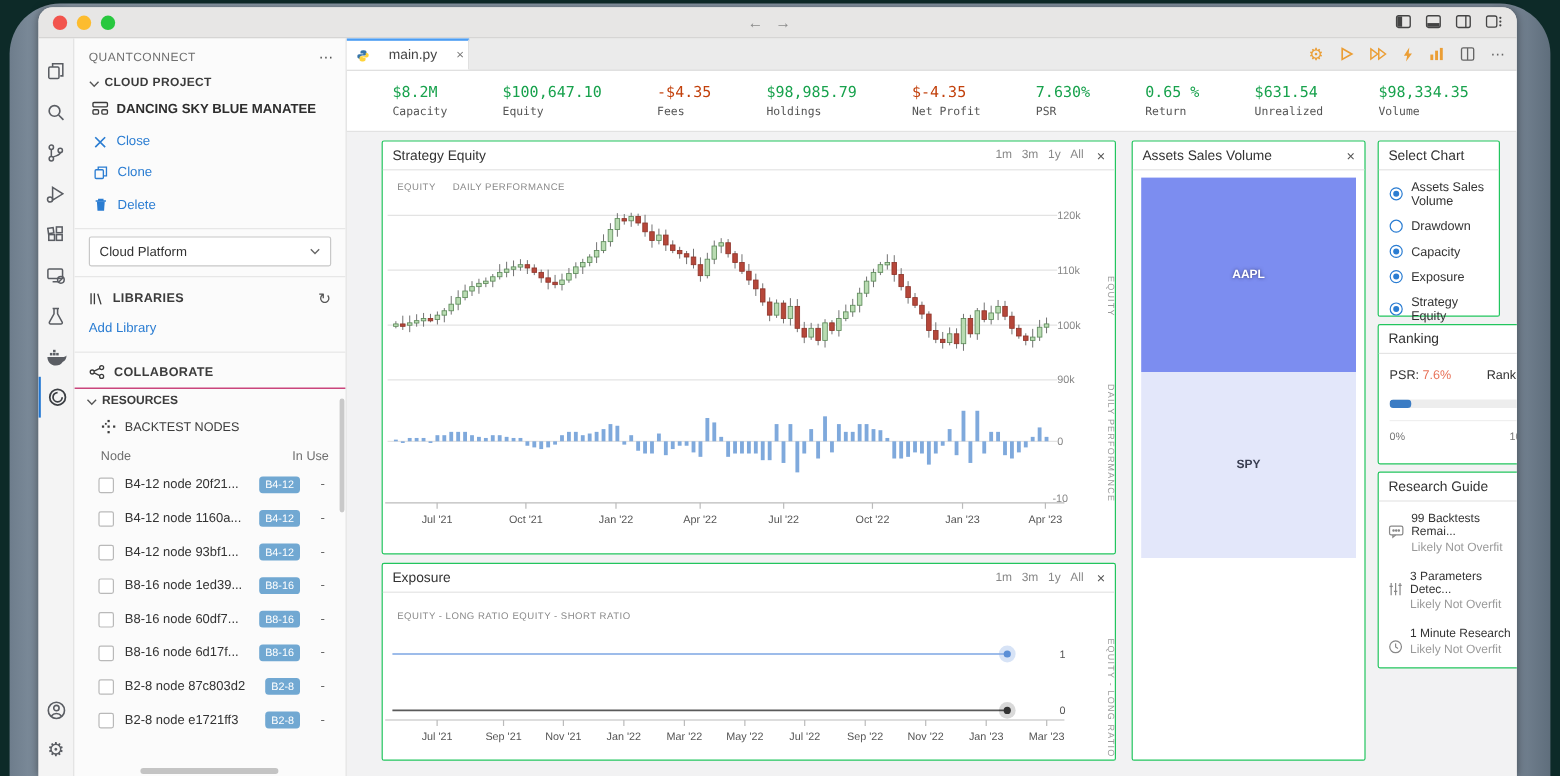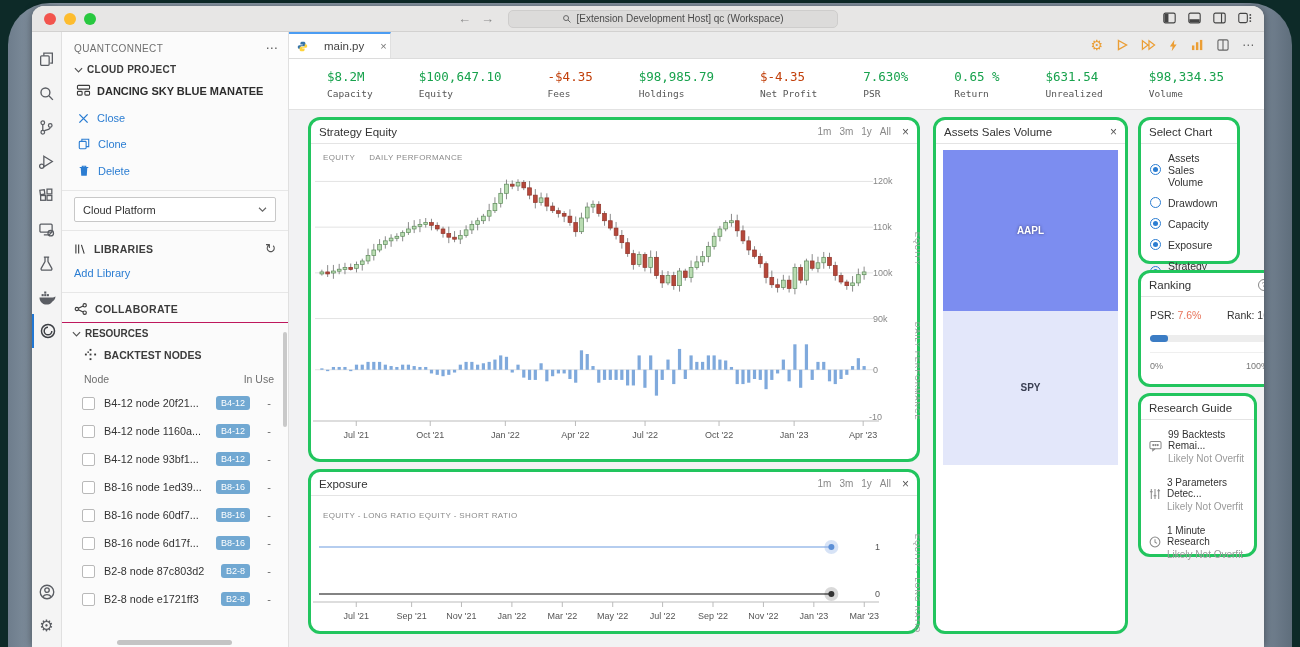--- a/index.html
+++ b/index.html
@@ -37,21 +37,21 @@
   .sb-project { display:flex; align-items:center; gap:6px; font-weight:bold; font-size:11px; color:#2d2d2d; padding:6px 12px 8px 14px; }
   .sb-link { display:flex; align-items:center; gap:8px; color:#2b7dd2; padding:7px 12px 7px 16px; cursor:pointer; }
   .sb-div { border-top:1px solid #e7e7e7; margin:6px 0 6px 0; }
   .sb-select { margin:6px 12px 8px 12px; height:25px; background:#fff; border:1px solid #c8c8c8; border-radius:2px;
                display:flex; align-items:center; justify-content:space-between; padding:0 8px; color:#333; }
   .sb-row { display:flex; align-items:center; justify-content:space-between; padding:4px 12px; }
   .sb-row-left { display:flex; align-items:center; gap:7px; font-weight:bold; letter-spacing:.3px; font-size:10.5px; }
   .refresh-glyph { color:#555; font-size:13px; }
   .resources-head { border-top:1px solid #be185d; padding:5px 12px 2px 10px; display:flex; gap:4px; align-items:center;
                     font-weight:bold; font-size:10px; color:#3b3b3b; }
-  .bt-nodes { display:flex; align-items:center; gap:7px; font-weight:bold; font-size:10.5px; padding:7px 12px 6px 22px; }
+  .bt-nodes { display:flex; align-items:center; gap:7px; font-weight:normal; font-size:10.5px; padding:7px 12px 6px 22px; }
   .node-cols { display:flex; justify-content:space-between; color:#6f6f6f; padding:6px 14px 4px 22px; font-size:10.5px; }
   .node-row { display:flex; align-items:center; padding:7px 12px 7px 20px; }
   .node-check { width:13px; height:13px; border:1px solid #b9b9b9; border-radius:2px; background:#fff; flex:0 0 auto; }
   .node-name { flex:1; margin-left:9px; color:#333; font-size:10.8px; white-space:nowrap; overflow:hidden; }
   .node-badge { background:#71a8d2; color:#fff; font-size:9px; padding:2px 5px; border-radius:3px; margin-right:14px; }
   .node-dash { color:#666; width:10px; text-align:center; margin-right:2px; }
   .sb-vscroll { position:absolute; right:1px; top:300px; width:4px; height:95px; background:#c9c9c9; border-radius:2px; }
   .sb-hscroll { position:absolute; bottom:2px; left:55px; width:115px; height:5px; background:#c4c4c4; border-radius:3px; }
   
   .editor { flex:1; display:flex; flex-direction:column; min-width:0; }
@@ -60,21 +60,21 @@
          display:flex; align-items:center; gap:16px; padding:0 8px; font-size:11.5px; color:#444; }
   .tab-close { margin-left:auto; color:#777; font-size:11px; }
   .edit-actions { position:absolute; right:10px; top:0; height:100%; display:flex; align-items:center; gap:13px; }
   .statsbar { height:51px; background:#fff; border-bottom:1px solid #e2e2e2; display:flex; align-items:center;
               justify-content:space-between; padding:0 40px 0 38px; }
   .stat { display:flex; flex-direction:column; }
   .stat-value { font-family:"DejaVu Sans Mono",monospace; font-size:12.5px; }
   .stat-label { font-family:"DejaVu Sans Mono",monospace; font-size:9.5px; color:#555; margin-top:4px; }
   .val-green { color:#18a24d; } .val-red { color:#c2410c; }
   .dashboard { flex:1; background:#f2f2f3; position:relative; }
-  .panel { position:absolute; background:#fff; border:3px solid #22c55e; border-radius:12px; }
+  .panel { position:absolute; background:#fff; border:1px solid #22c55e; border-radius:2px;margin-left:10px; }
   .panel-head { height:24px; border-bottom:1px solid #e4e4e4; display:flex; align-items:center;
                 justify-content:space-between; padding:0 8px; font-size:11.5px; color:#333; }
   .ranges { display:flex; gap:8px; align-items:center; font-size:10px; color:#888; }
   .ranges .x { color:#555; font-size:12px; margin-left:3px; }
   .legend-row { display:flex; gap:14px; padding:9px 0 0 12px; font-size:8px; color:#8a8a8a; letter-spacing:.4px; }
   
   .treemap { position:absolute; left:7px; right:7px; top:30px; bottom:8px; display:flex; flex-direction:column; }
   .tm-block { display:flex; align-items:center; justify-content:center; font-size:10px; font-weight:bold; }
   
   .opt-row { display:flex; align-items:center; gap:7px; padding:4.5px 9px; font-size:10.5px; color:#333; }
@@ -104,27 +104,20 @@
 
   <div class="titlebar">
     <div class="lights">
       <div class="light" style="background:#f2544d"></div>
       <div class="light" style="background:#fdbc2e"></div>
       <div class="light" style="background:#28c83f"></div>
     </div>
     <div class="nav-arrows">
       <span>←</span>
       <span>→</span>
-    </div>
-    <div class="searchbox">
-      <svg width="10" height="10" viewBox="0 0 16 16">
-        <circle cx="6.5" cy="6.5" r="4" fill="none" stroke="#666" stroke-width="1.6"></circle>
-        <line x1="9.6" y1="9.6" x2="13.5" y2="13.5" stroke="#666" stroke-width="1.6"></line>
-      </svg>
-      <span>[Extension Development Host] qc (Workspace)</span>
     </div>
     <div class="tb-right">
       <svg width="13" height="12" viewBox="0 0 16 14">
         <rect x="1" y="1" width="14" height="12" rx="2" fill="none" stroke="#444" stroke-width="1.4"></rect>
           <rect x="1.7" y="1.7" width="5" height="10.6" fill="#444"></rect>
       </svg>
       <svg width="13" height="12" viewBox="0 0 16 14">
         <rect x="1" y="1" width="14" height="12" rx="2" fill="none" stroke="#444" stroke-width="1.4"></rect>
           <rect x="1.7" y="8.5" width="12.6" height="3.8" fill="#444"></rect>
       </svg>

